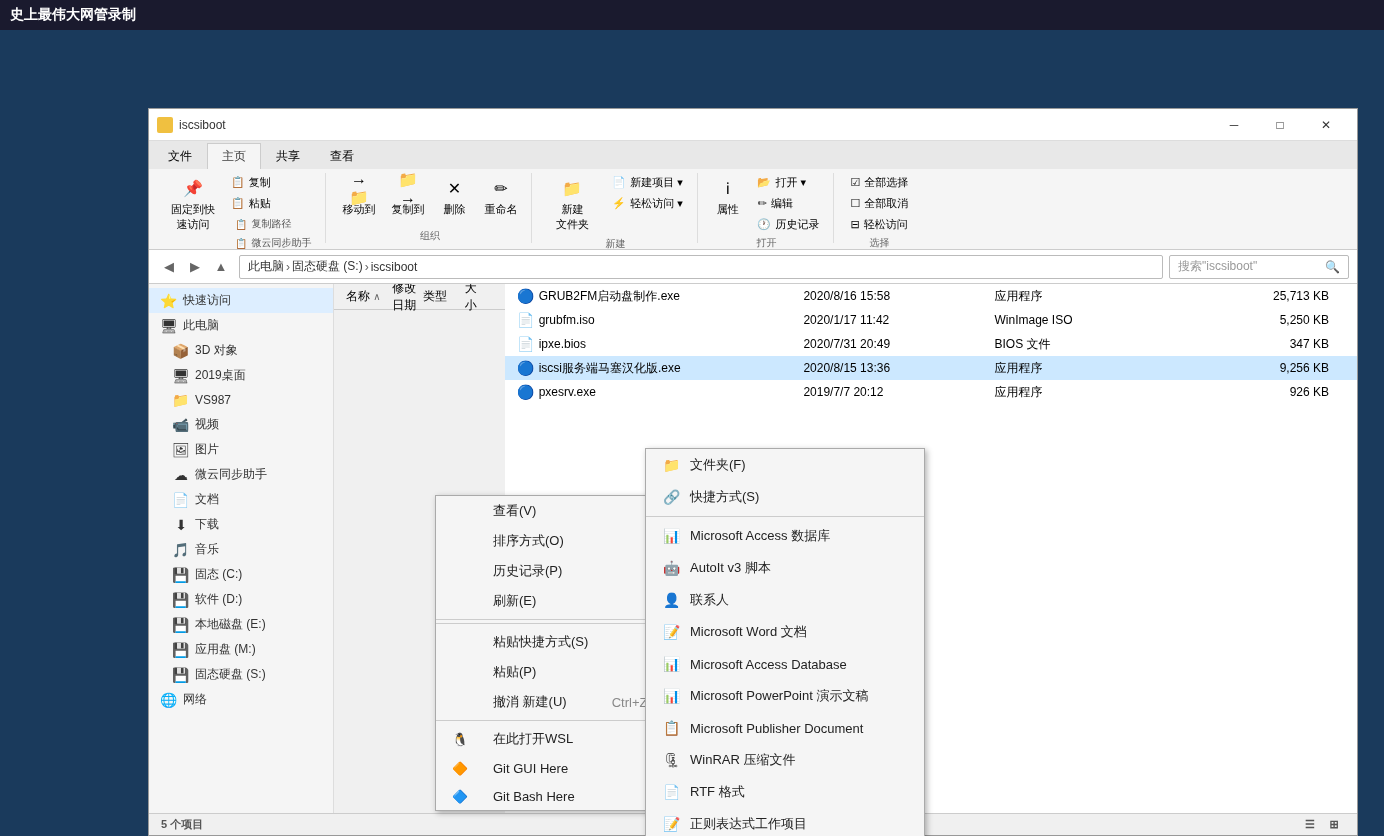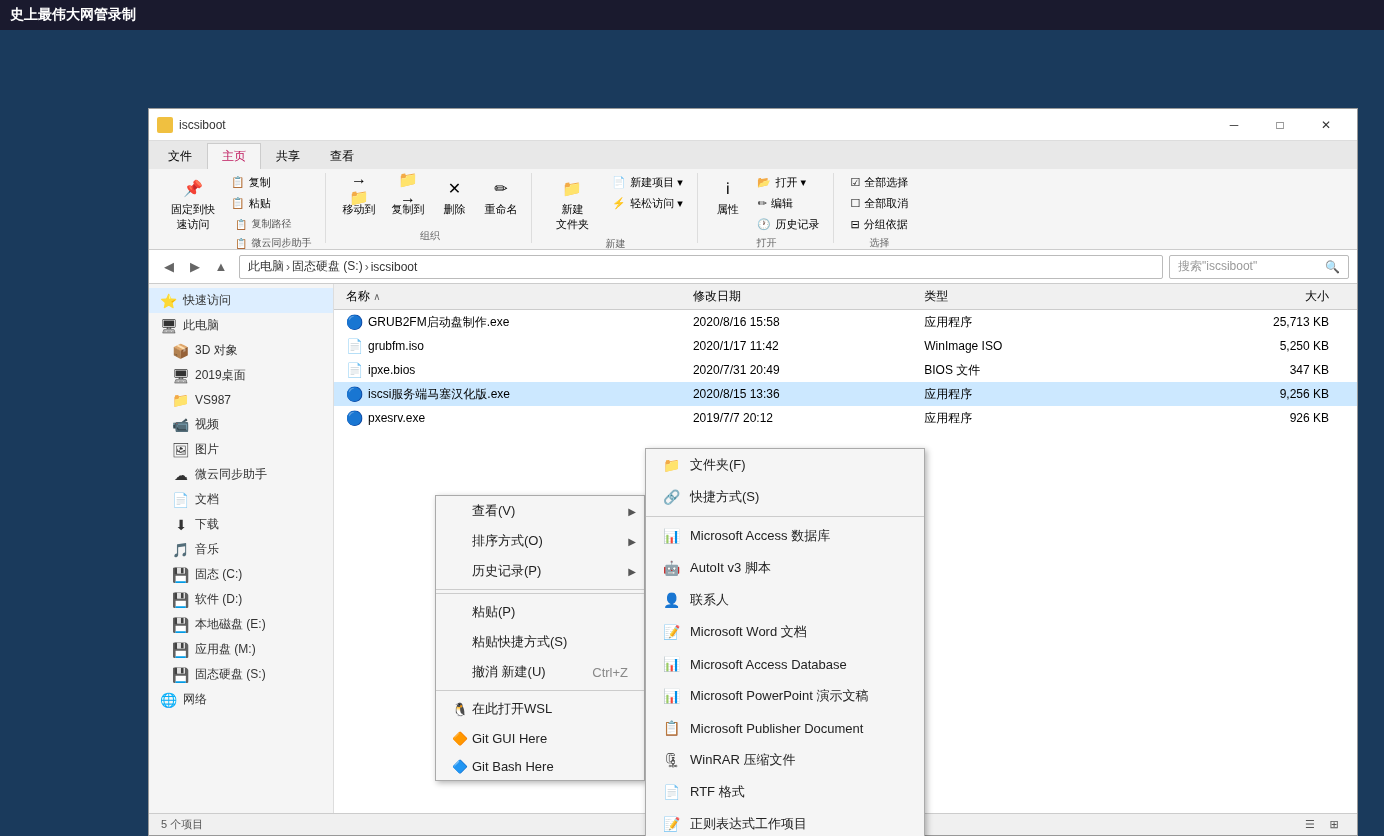--- a/index.html
+++ b/index.html
@@ -87,21 +87,21 @@
       border: 1px solid transparent;
       border-bottom: none;
       height: 26px;
       display: flex;
       align-items: center;
     }
     .ribbon-tab.active {
       background: #f5f5f5;
       border-color: #ccc;
       border-bottom-color: #f5f5f5;
-      color: #be185d;
+      color: #404040;
     }
     .ribbon-content {
       display: flex;
       padding: 4px 8px;
       gap: 2px;
       height: 80px;
       align-items: flex-start;
     }
     .ribbon-group {
       display: flex;
@@ -233,21 +233,20 @@
       height: 16px;
       display: flex;
       align-items: center;
       justify-content: center;
       font-size: 14px;
     }
     
     .file-list-area {
       flex: 1;
       display: flex;
-      flex-direction: column;
     }
     .file-list-header {
       display: flex;
       background: #f0f0f0;
       border-bottom: 1px solid #ccc;
       height: 26px;
       align-items: center;
       padding: 0 8px;
       font-size: 12px;
     }
@@ -283,40 +282,41 @@
     .status-bar {
       height: 22px;
       background: #f0f0f0;
       border-top: 1px solid #ccc;
       display: flex;
       align-items: center;
       padding: 0 12px;
       font-size: 11px;
       color: #555;
       justify-content: space-between;
+      font-weight: bold;
     }
     
     .context-menu {
       position: absolute;
       top: 495px;
       left: 435px;
       background: #f5f5f5;
       border: 1px solid #aaa;
       box-shadow: 2px 2px 6px rgba(0,0,0,0.3);
       min-width: 210px;
       z-index: 100;
       font-size: 13px;
     }
     .ctx-item {
       display: flex;
       align-items: center;
       padding: 6px 16px;
       cursor: pointer;
       position: relative;
-      gap: 4px;
+      gap: 25px;
       color: #222;
     }
     .ctx-item.has-sub::after {
       content: '▶';
       position: absolute;
       right: 8px;
       font-size: 10px;
       color: #555;
     }
     .ctx-separator {
@@ -521,21 +521,21 @@
             <div class="ribbon-btn-small">
               <span>☑</span>
               <span>全部选择</span>
             </div>
             <div class="ribbon-btn-small">
               <span>☐</span>
               <span>全部取消</span>
             </div>
             <div class="ribbon-btn-small">
               <span>⊟</span>
-              <span>分组依据</span>
+              <span>轻松访问</span>
             </div>
           </div>
         </div>
         <div class="ribbon-group-label">选择</div>
       </div>
     </div>
   </div>
 
   <div class="address-bar">
     <div class="nav-btns">
@@ -701,29 +701,33 @@
     <span>查看(V)</span>
   </div>
   <div class="ctx-item has-sub">
     <span class="ctx-icon"></span>
     <span>排序方式(O)</span>
   </div>
   <div class="ctx-item has-sub">
     <span class="ctx-icon"></span>
     <span>历史记录(P)</span>
   </div>
+  <div class="ctx-item">
+    <span class="ctx-icon"></span>
+    <span>刷新(E)</span>
+  </div>
   <div class="ctx-separator"></div>
   <div class="ctx-separator"></div>
   <div class="ctx-item">
     <span class="ctx-icon"></span>
-    <span>粘贴(P)</span>
+    <span>粘贴快捷方式(S)</span>
   </div>
   <div class="ctx-item">
     <span class="ctx-icon"></span>
-    <span>粘贴快捷方式(S)</span>
+    <span>粘贴(P)</span>
   </div>
   <div class="ctx-item">
     <span class="ctx-icon"></span>
     <span>撤消 新建(U)</span>
     <span class="ctx-shortcut">Ctrl+Z</span>
   </div>
   <div class="ctx-separator"></div>
   <div class="ctx-item">
     <span class="ctx-icon">🐧</span>
     <span>在此打开WSL</span>

